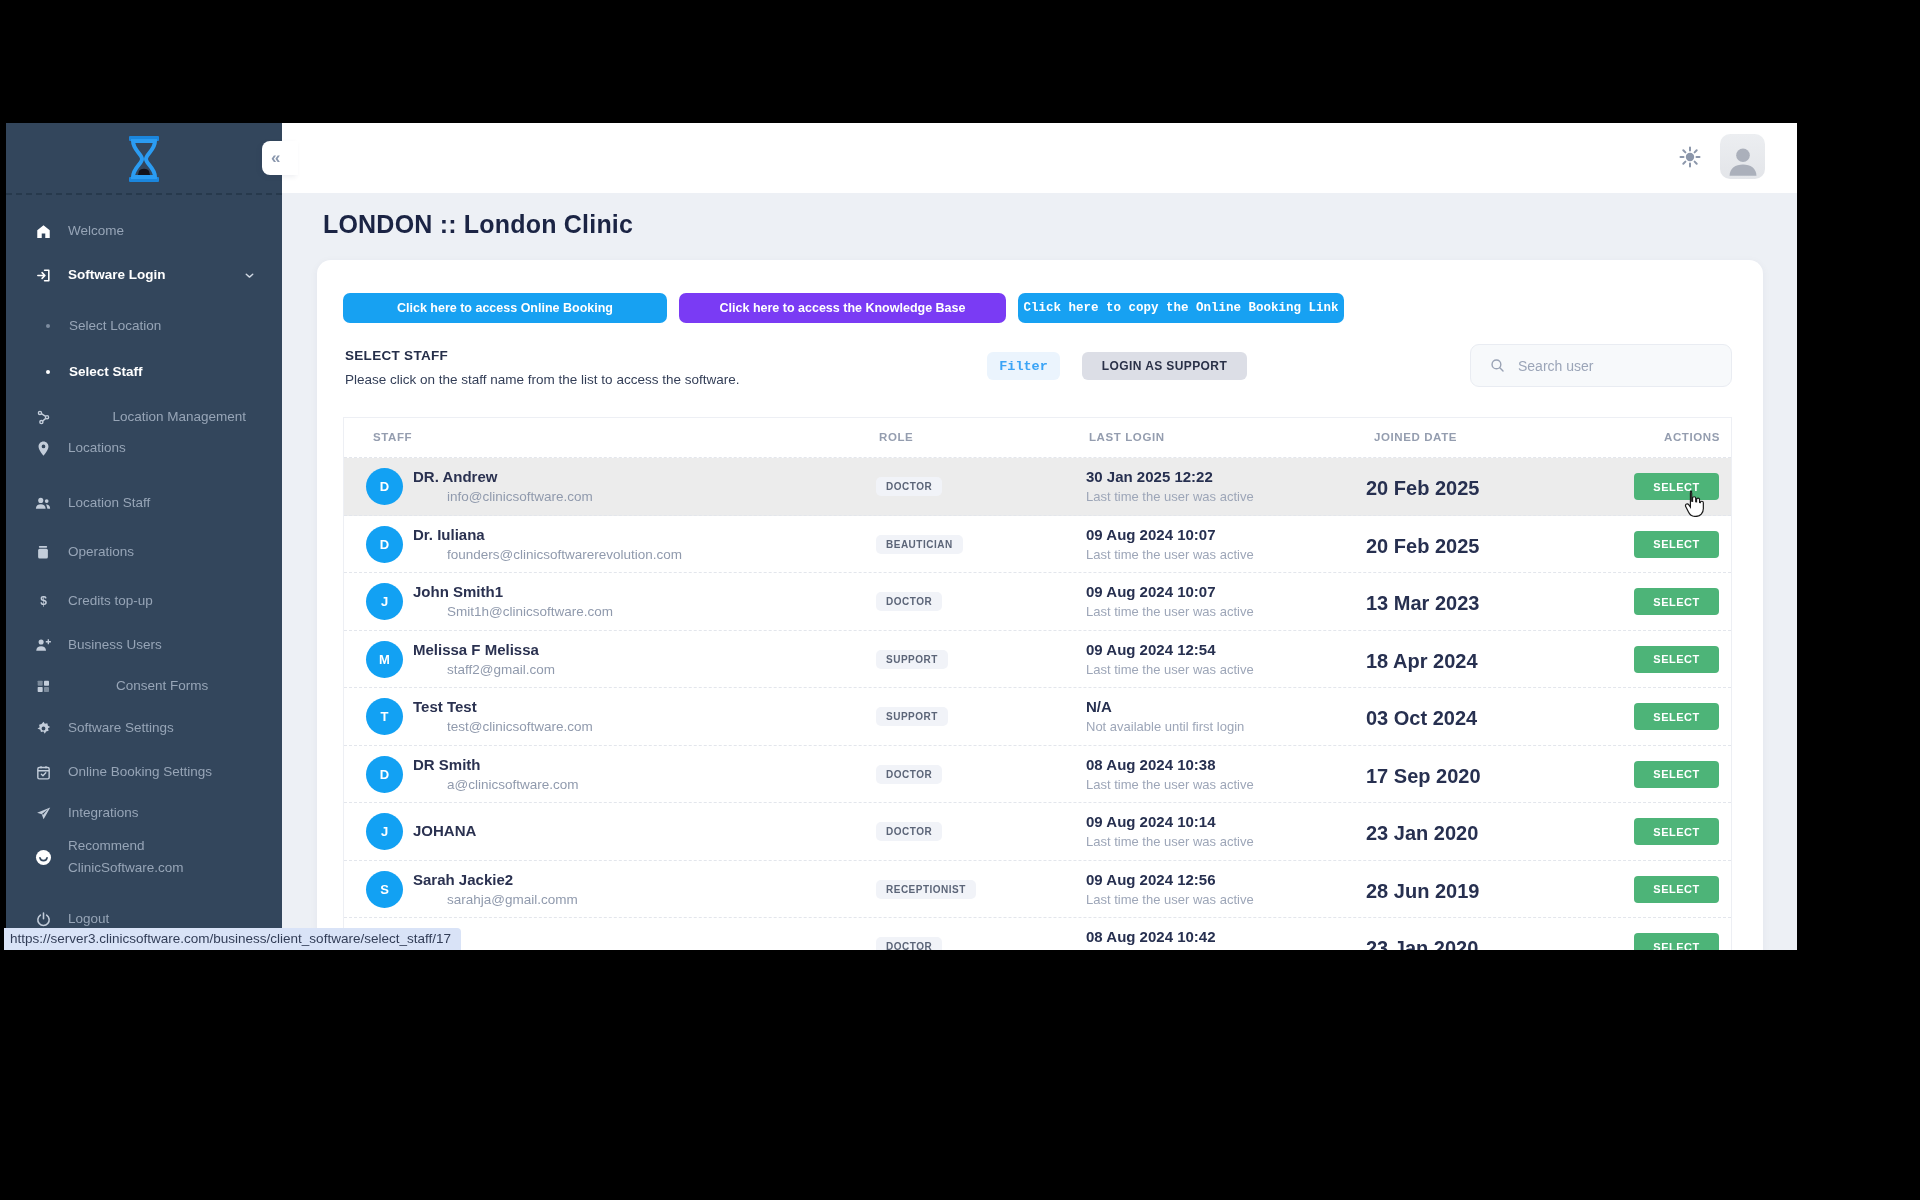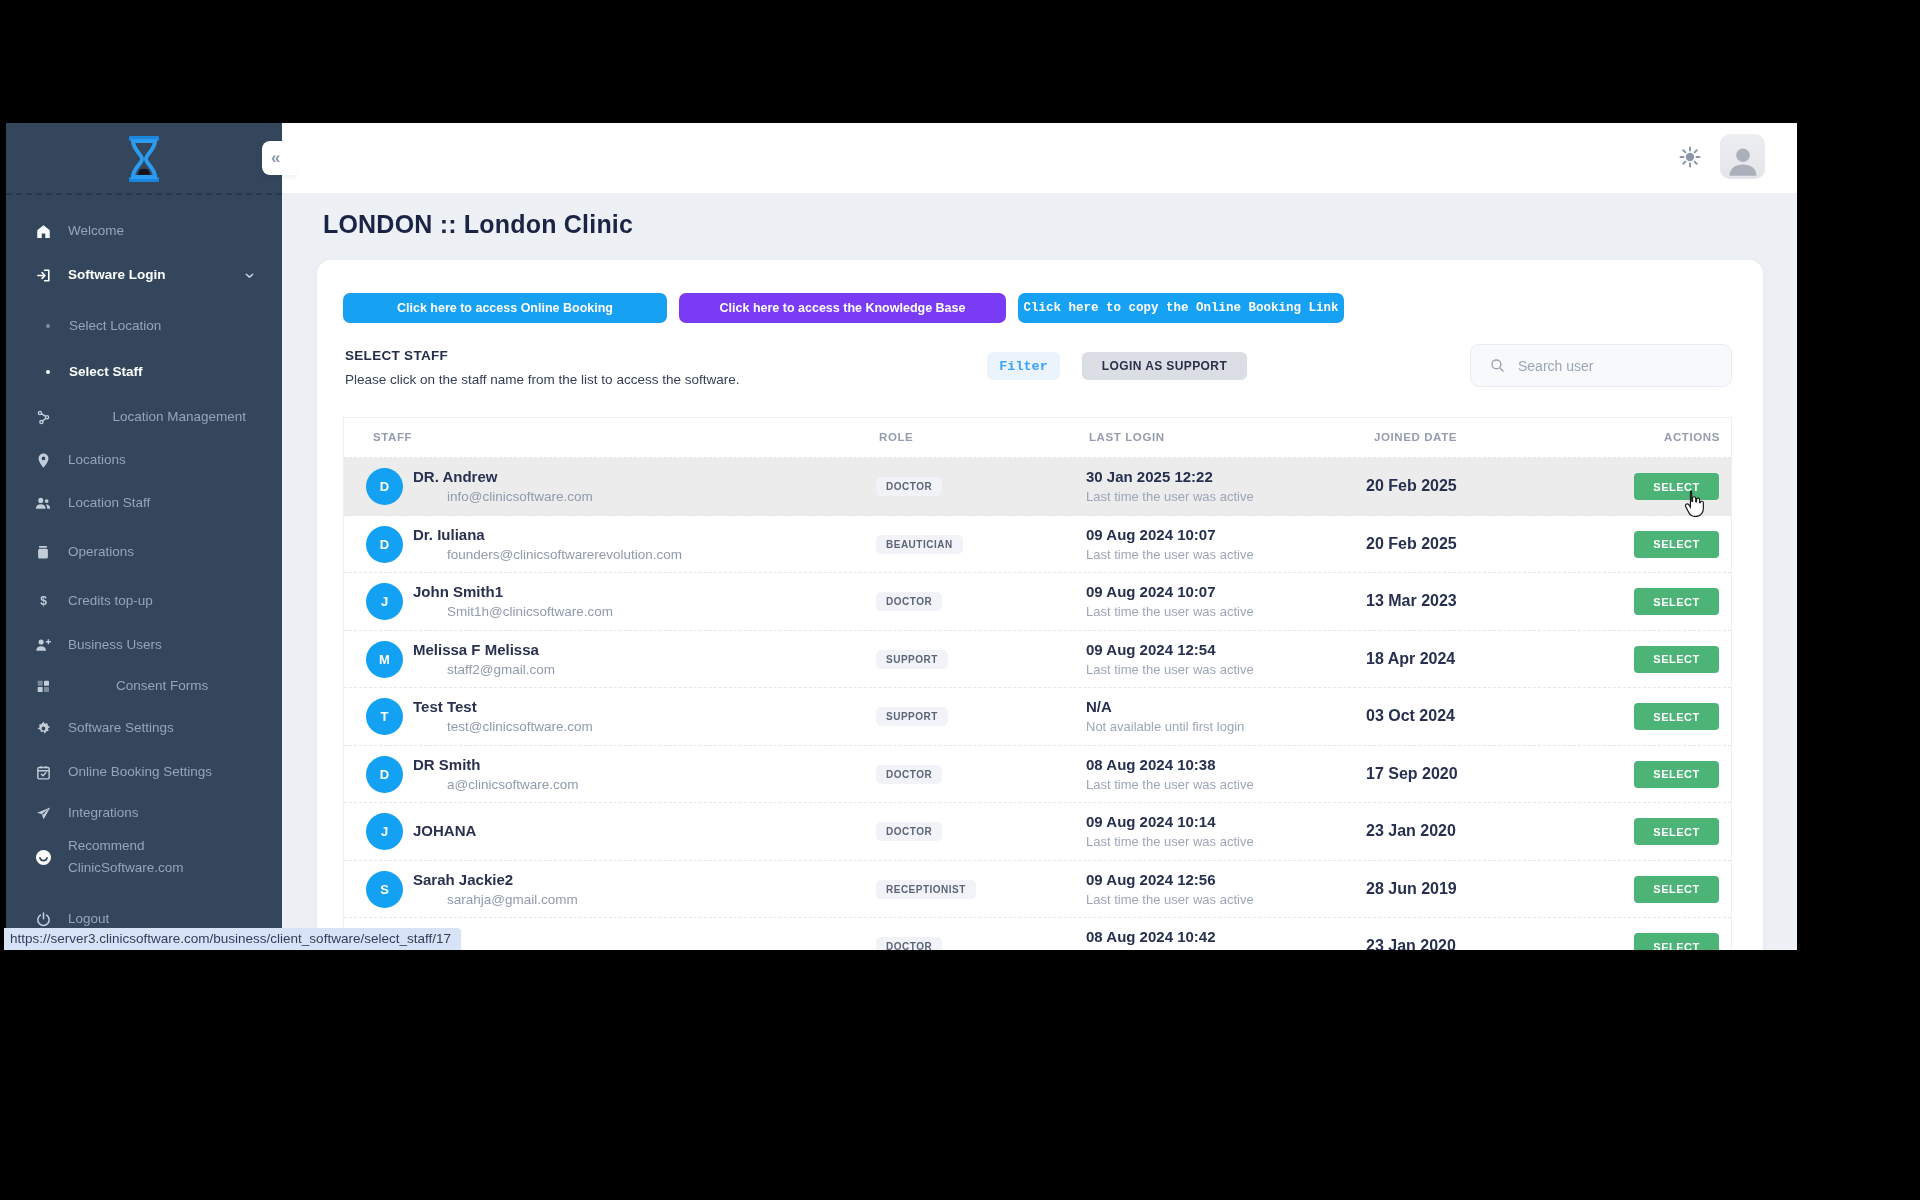--- a/index.html
+++ b/index.html
@@ -60,21 +60,21 @@
   .row.hl { background:#ececec; }
   .avatar { position:absolute; left:22px; top:10px; width:37px; height:37px; border-radius:50%; background:#12a1f3; color:#fff; font-size:13px; font-weight:700; display:flex; align-items:center; justify-content:center; }
   .nm { position:absolute; left:69px; top:9px; }
   .nm .name { font-size:15px; font-weight:700; color:#2a3150; line-height:20px; }
   .nm .email { font-size:13.5px; color:#909aad; line-height:19px;margin-left:34px; }
   .row.solo .nm { top:18px; }
   .badge { position:absolute; left:532px; top:19px; background:#f1f3f8; border-radius:5px; padding:4px 10px; font-size:10px; font-weight:700; color:#5c6578; letter-spacing:.5px; }
   .login-cell { position:absolute; left:742px; top:9px; }
   .login-date { font-size:15px; font-weight:700; color:#273050; line-height:20px; }
   .login-note { font-size:13px; color:#9da6b8; line-height:19px; }
-  .joined { position:absolute; left:1022px; top:19px; font-size:16px; font-weight:700; color:#273050; }
+  .joined { position:absolute; left:1022px; top:19px; font-size:20px; font-weight:700; color:#273050; }
   .select-btn { position:absolute; right:12px; top:15px; width:85px; height:27px; background:#4db478; border:none; border-radius:4px; color:#fff; font-size:11px; font-weight:700; letter-spacing:.5px; font-family:"Liberation Sans", sans-serif; cursor:pointer; }
 
   .cursor { position:absolute; left:1674px; top:366px; z-index:40; pointer-events:none; }
 
   
   .status-tooltip { position:absolute; left:4px; top:928px; height:22px; z-index:50; background:#d9e3f7; color:#323d57; font-size:13.5px; line-height:22px; padding:0 10px 0 6px; border-radius:0 4px 0 0; white-space:nowrap; }
 </style>
 </head>
 <body>
 
@@ -127,21 +127,21 @@
     <span class="si-icon">
             <svg viewBox="0 0 24 24" width="17" height="17" fill="none" stroke="currentColor" stroke-width="2">
               <circle cx="7" cy="5.5" r="2.2"></circle>
               <circle cx="17" cy="11.5" r="2.2"></circle>
               <circle cx="9" cy="18.5" r="2.2"></circle>
               <path d="M9 6.5l6 3.8M15.2 13.2l-4.4 3.8"></path>
             </svg>
           </span>
     <span class="si-label">Location Management</span>
   </div>
-        <div class="side-item" style="top: 324px;">
+        <div class="side-item" style="top: 312px;">
     <span class="si-icon">
             <svg viewBox="0 0 24 24" width="17" height="17">
               <path fill-rule="evenodd" d="M12 2C8.1 2 5 5.1 5 9c0 5.3 7 13 7 13s7-7.7 7-13c0-3.9-3.1-7-7-7Zm0 9.6a2.6 2.6 0 1 1 0-5.2 2.6 2.6 0 0 1 0 5.2Z" fill="currentColor"></path>
             </svg>
           </span>
     <span class="si-label">Locations</span>
   </div>
         <div class="side-item" style="top: 367px;">
     <span class="si-icon">
             <svg viewBox="0 0 24 24" width="18" height="18" fill="currentColor">

